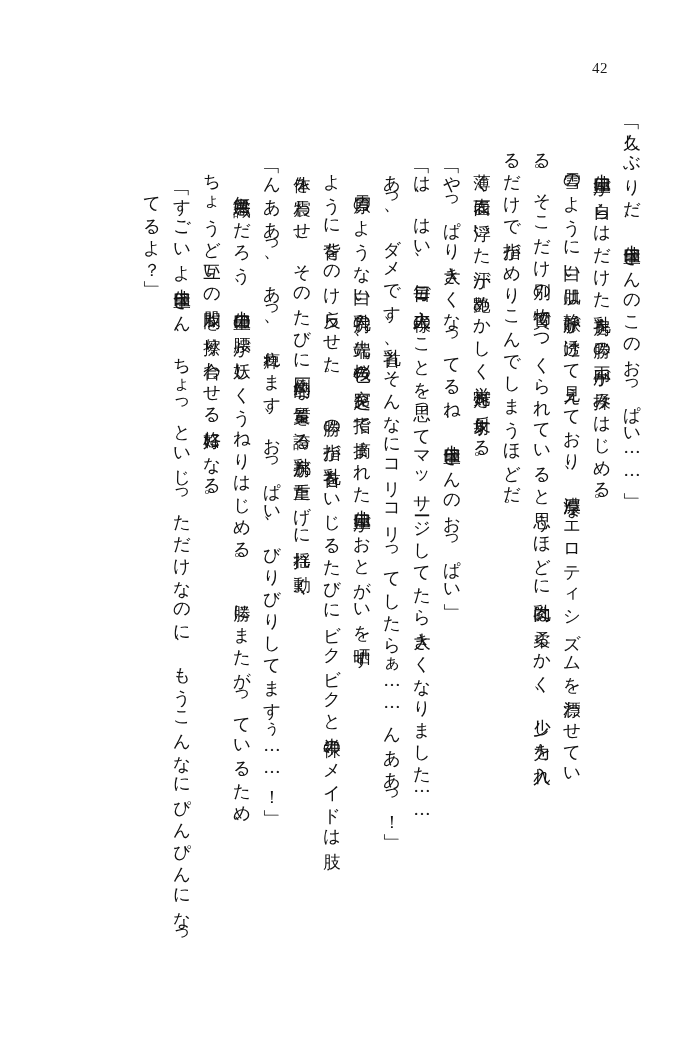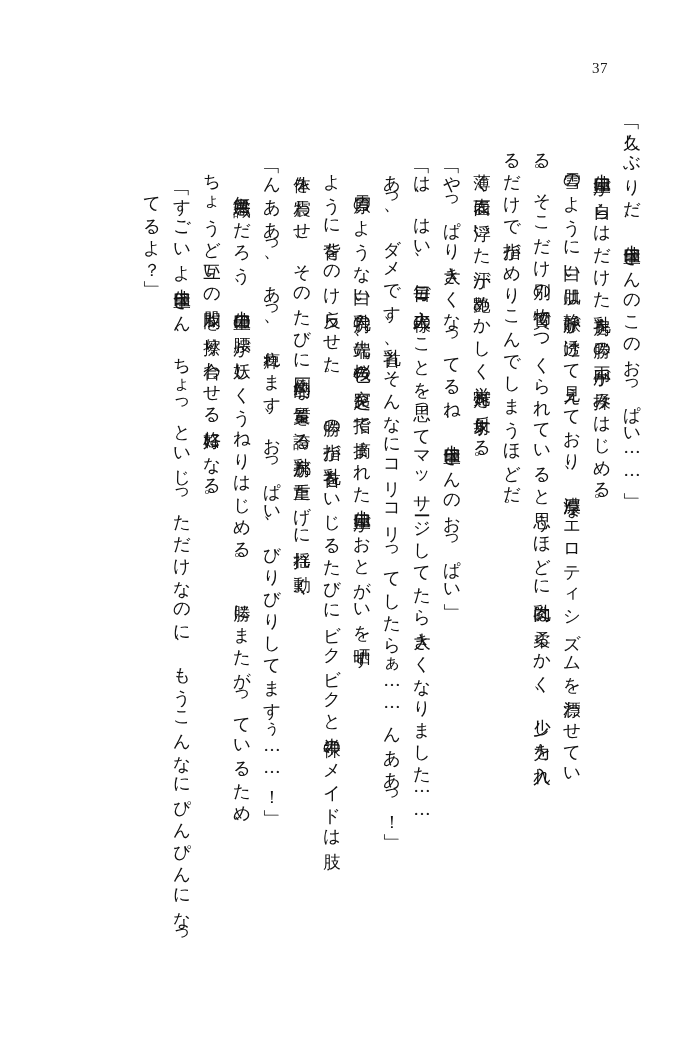--- a/index.html
+++ b/index.html
@@ -53,21 +53,21 @@
   }
   .tcol.shift1 { padding-top: 22px; }
   .tcol.shift2 { padding-top: 44px; }
   .tcol.shift3 { padding-top: 66px; }
 </style>
 </head>
 <body>
 
 <div id="page">
 
-  <div id="page-number">37</div>
+  <div id="page-number">42</div>
 
   <div id="text-body">
     <div class="tcol">「久しぶりだ、由佳里さんのこのおっぱい……」</div>
     <div class="tcol shift1">　由佳里が自らはだけた乳房を勝の両手が揉みはじめる。</div>
     <div class="tcol shift1">　雪のように白い肌は静脈が透けて見えており、濃厚なエロティシズムを漂わせてい</div>
     <div class="tcol shift1">る。そこだけ別の物質でつくられていると思うほどに乳肉は柔らかく、少し力を入れ</div>
     <div class="tcol shift1">るだけで指がめりこんでしまうほどだ。</div>
     <div class="tcol shift1">　薄く表面に浮いた汗が艶めかしく蛍光灯を反射する。</div>
     <div class="tcol shift2">「やっぱり大きくなってるね、由佳里さんのおっぱい」</div>
     <div class="tcol shift2">「は、はい、毎日ご主人様のことを思ってマッサージしてたら大きくなりました……</div>

